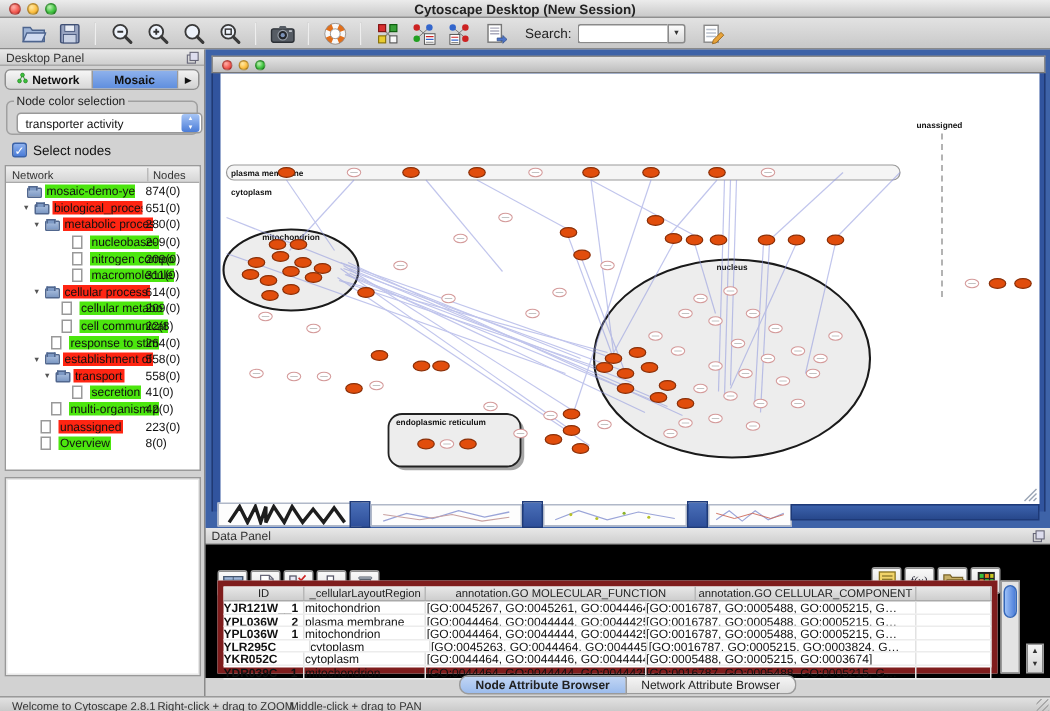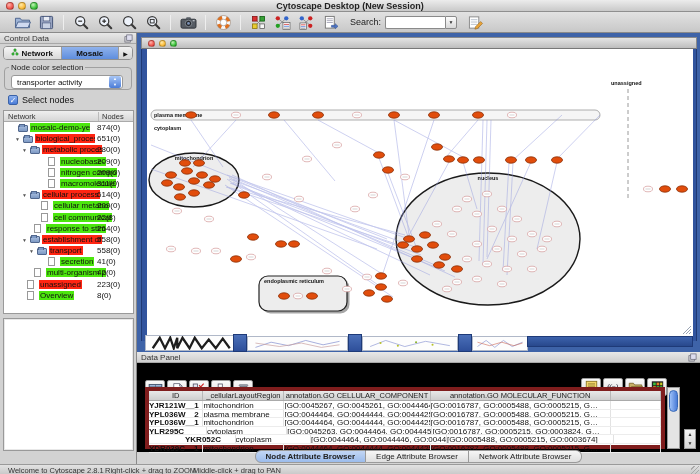--- a/index.html
+++ b/index.html
@@ -47,21 +47,21 @@
     font-size:8px; font-weight:bold; color:#111; background:linear-gradient(#f6f6f6,#d8d8d8);
     border-right:1px solid #9a9a9a; }
   .cp-tab.selected { background:linear-gradient(#8fb2ec,#5f8ede); }
   .cp-tab svg { width:8px; height:8px; }
   .cp-tab-arrow { width:13px; display:flex; align-items:center; justify-content:center;
     font-size:6px; background:linear-gradient(#f2f2f2,#d2d2d2); }
 
   fieldset.ncs { position:absolute; left:4px; top:30px; width:128px; height:27px;
     border:1px solid #a0a0a0; border-radius:4px; }
   fieldset.ncs legend { font-size:8px; color:#222; margin-left:4px; padding:0 2px; }
-  .combo { position:absolute; left:6px; top:3px; width:112px; height:14px; background:#fff;
+  .combo { position:absolute; left:6px; top:3px; width:124px; height:14px; background:#fff;
     border:1px solid #999; border-radius:3px; font-size:8px; display:flex; align-items:center; }
   .combo .val { flex:1; padding-left:5px; white-space:nowrap; overflow:hidden; }
   .combo .step { width:12px; height:12px; margin-right:1px; border-radius:2px;
     background:linear-gradient(#a8c6f6,#4a7cd8); color:#fff; font-size:4px; line-height:6px;
     text-align:center; }
   .checkbox-row { position:absolute; left:8px; top:62px; display:flex; align-items:center; gap:4px; }
   .cb { width:10px; height:10px; border-radius:2px; border:1px solid #3a62a8;
     background:linear-gradient(#8db1ee,#4a7cd8); color:#fff; font-size:8px; line-height:9px;
     text-align:center; font-weight:bold; }
   .checkbox-row .lbl { font-size:9px; }
@@ -281,21 +281,21 @@
           <line x1="4" y1="5" x2="11" y2="5" stroke="#b8c0cc"></line>
           <line x1="4" y1="7.5" x2="11" y2="7.5" stroke="#b8c0cc"></line>
           <line x1="4" y1="10" x2="11" y2="10" stroke="#b8c0cc"></line>
           <path d="M9 12.5l5.5-5.5 2 2L11 14.5l-2.6.6z" fill="#e8a33a" stroke="#946318" stroke-width=".6"></path>
         </svg>
       </button>
     </div>
 
   <div class="control-panel">
     <div class="panel-header">
-      <span>Control Data</span>
+      <span>Desktop Panel</span>
       <span class="float-ic" id="cp-float"><svg viewBox="0 0 10 10">
             <rect x="1" y="3" width="6" height="6" fill="none" stroke="#667" stroke-width=".8"></rect>
             <rect x="3" y="1" width="6" height="6" fill="#dde" stroke="#667" stroke-width=".8"></rect>
           </svg></span>
     </div>
     <div class="cp-tabs" id="cp-tabs">
         <div class="cp-tab">
           <span><svg viewBox="0 0 10 10">
               <line x1="2.5" y1="7.5" x2="5" y2="2.5" stroke="#2a8a2a" stroke-width=".8"></line>
               <line x1="5" y1="2.5" x2="7.5" y2="7.5" stroke="#2a8a2a" stroke-width=".8"></line>
@@ -760,22 +760,22 @@
               <rect x="3" y="11" width="3" height="2.5" fill="#c8c820"></rect>
               <rect x="7" y="11" width="3" height="2.5" fill="#e88020"></rect>
             </svg>
           </button>
         </div>
     </div>
     <div class="dp-table">
       <div class="dpt-head" id="dpt-head">
           <div style="width: 55px;">ID</div>
           <div style="width: 82px;">_cellularLayoutRegion</div>
+          <div style="width: 182px;">annotation.GO MOLECULAR_FUNCTION</div>
           <div style="width: 148px;">annotation.GO CELLULAR_COMPONENT</div>
-          <div style="width: 182px;">annotation.GO MOLECULAR_FUNCTION</div>
           <div style="width: 51px;"></div>
         </div>
       <div id="dpt-body">
           <div class="dpt-row">
             <div style="width: 55px;">YJR121W__1</div>
             <div style="width: 82px;">mitochondrion</div>
             <div style="width: 148px;">[GO:0045267, GO:0045261, GO:0044464, G…</div>
             <div style="width: 182px;">[GO:0016787, GO:0005488, GO:0005215, G…</div>
             <div style="width: 51px;"></div>
           </div>
@@ -794,21 +794,21 @@
             <div style="width: 51px;"></div>
           </div>
           <div class="dpt-row">
             <div style="width: 59px;">YLR295C</div>
             <div style="width: 82px;">cytoplasm</div>
             <div style="width: 148px;">[GO:0045263, GO:0044464, GO:0044455, G…</div>
             <div style="width: 182px;">[GO:0016787, GO:0005215, GO:0003824, G…</div>
             <div style="width: 51px;"></div>
           </div>
           <div class="dpt-row">
-            <div style="width: 55px; margin-left: 36px;">YKR052C</div>
+            <div style="width: 55px;">YKR052C</div>
             <div style="width: 82px;">cytoplasm</div>
             <div style="width: 148px;">[GO:0044464, GO:0044446, GO:0044444, G…</div>
             <div style="width: 182px;">[GO:0005488, GO:0005215, GO:0003674]</div>
             <div style="width: 51px;"></div>
           </div>
           <div class="dpt-row">
             <div style="width: 55px;">YDR039C__1</div>
             <div style="width: 82px;">mitochondrion</div>
             <div style="width: 148px;">[GO:0044464, GO:0044444, GO:0044425, G…</div>
             <div style="width: 182px;">[GO:0016787, GO:0005488, GO:0005215, G…</div>
@@ -817,21 +817,20 @@
         </div>
     </div>
     <div class="dp-scroll">
       <div class="dp-thumb"></div>
     </div>
     <div class="dp-arrows">▲<br>▼</div>
   </div>
 
   <div class="browser-tabs" id="browser-tabs">
       <div class="b-tab selected">Node Attribute Browser</div>
-      <div class="b-tab">Edge Attribute Browser</div>
       <div class="b-tab">Network Attribute Browser</div>
     </div>
 
   <div class="statusbar" id="status-bar">
     <div class="grip"></div>
   <span style="left: 8px;">Welcome to Cytoscape 2.8.1</span>
       <span style="left: 105px;">Right-click + drag to ZOOM</span>
       <span style="left: 193px;">Middle-click + drag to PAN</span>
     </div>
 </div>

